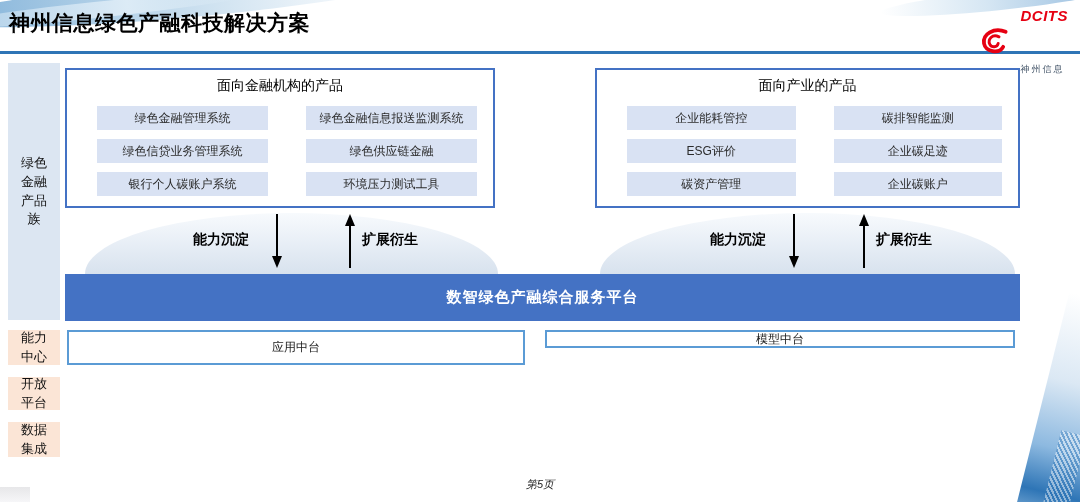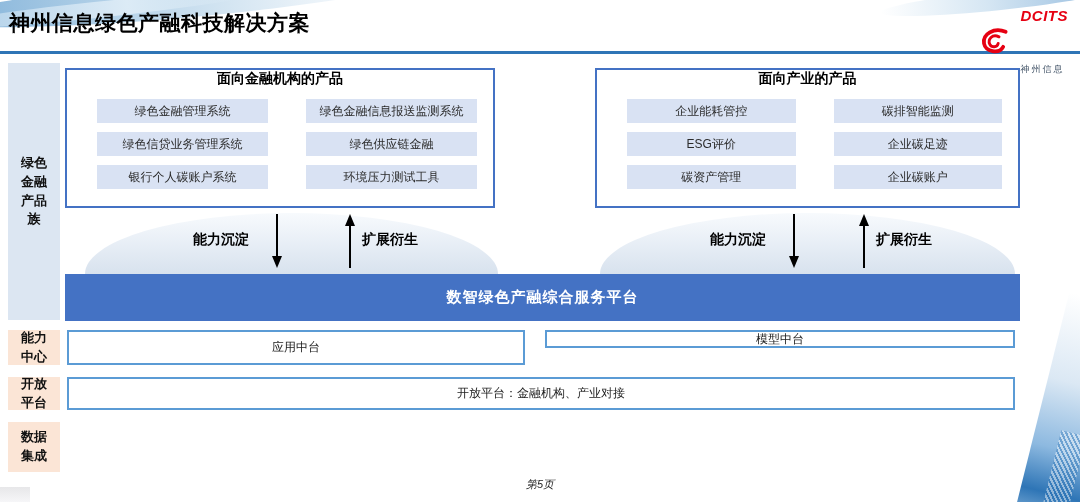--- a/index.html
+++ b/index.html
@@ -20,33 +20,33 @@
   .page-title{position:absolute; left:9px; top:9px; margin:0;
     font-size:21px; font-weight:bold; color:#000; letter-spacing:0.5px;}
   .title-rule{position:absolute; left:0; top:51px; width:1080px; height:3px; background:#2E75B6;}
   .logo{position:absolute; right:12px; top:8px; display:flex; align-items:center; gap:12px;}
   .logo-texts{display:flex; flex-direction:column; line-height:1.05;}
   .logo-en{font-size:15px; font-weight:bold; font-style:italic; color:#E60012; letter-spacing:0.5px;}
   .logo-cn{font-size:9px; color:#3d4f63; letter-spacing:2px;margin-top:41px;}
   
   .side-label{position:absolute; left:8px; width:52px; display:flex;
     align-items:center; justify-content:center; box-sizing:border-box;}
-  .side-label .vtxt{width:27px; font-size:13px; font-weight:bold; color:#111;
+  .side-label .vtxt{width:27px; font-size:13px; font-weight:normal; color:#111;
     line-height:1.45; text-align:center; word-break:break-all;}
   .side-blue{top:63px; height:257px; background:#DCE6F2;}
   .side-peach{background:#FBE5D6;}
   .side-cap{top:330px; height:35px;}
   .side-open{top:377px; height:33px;}
-  .side-data{top:422px; height:50px;}
+  .side-data{top:422px; height:35px;}
   
   .pbox{position:absolute; top:68px; height:140px; box-sizing:border-box;
     background:#fff; border:2px solid #4472C4;}
   .pbox1{left:65px; width:430px;}
   .pbox2{left:595px; width:425px;}
-  .pbox-title{text-align:center; font-weight:bold; font-size:14px; color:#000; }
+  .pbox-title{text-align:center; font-weight:normal; font-size:14px; color:#000; margin-top:7px;}
   .pbox-grid{display:grid; grid-template-columns:1fr 1fr; column-gap:38px; row-gap:9px;
     padding:11px 16px 0 30px;}
   .pitem{background:#D9E2F3; height:24px; display:flex; align-items:center;
     justify-content:center; font-size:12px; color:#2b2b2b; white-space:nowrap;}
   
   .dome{position:absolute; top:213px; height:61px;
     border-radius:50% 50% 0 0 / 100% 100% 0 0;
     background:linear-gradient(to bottom,#f7fafd 0%,#e6edf5 55%,#d8e2ee 100%);}
   .dome-left{left:85px; width:413px;}
   .dome-right{left:600px; width:415px;}
@@ -159,21 +159,20 @@
     <line x1="6" y1="0" x2="6" y2="43" stroke="#000" stroke-width="2"></line>
     <polygon points="1,42 11,42 6,54" fill="#000"></polygon>
   </svg>
   <span class="flow-label fl-4">扩展衍生</span>
 
   <div class="platform-bar">数智绿色产融综合服务平台</div>
 
   <div class="wbox mid1">应用中台</div>
   <div class="wbox mid2">模型中台</div>
 
-  <div class="wbox open-row">开放平台：金融机构、产业对接</div>
 
 
   <div class="footer-page">第5页</div>
 
   <div class="corner-band-a"></div>
   <div class="corner-band-b"></div>
   <div class="corner-gray"></div>
 
 </div>
 

